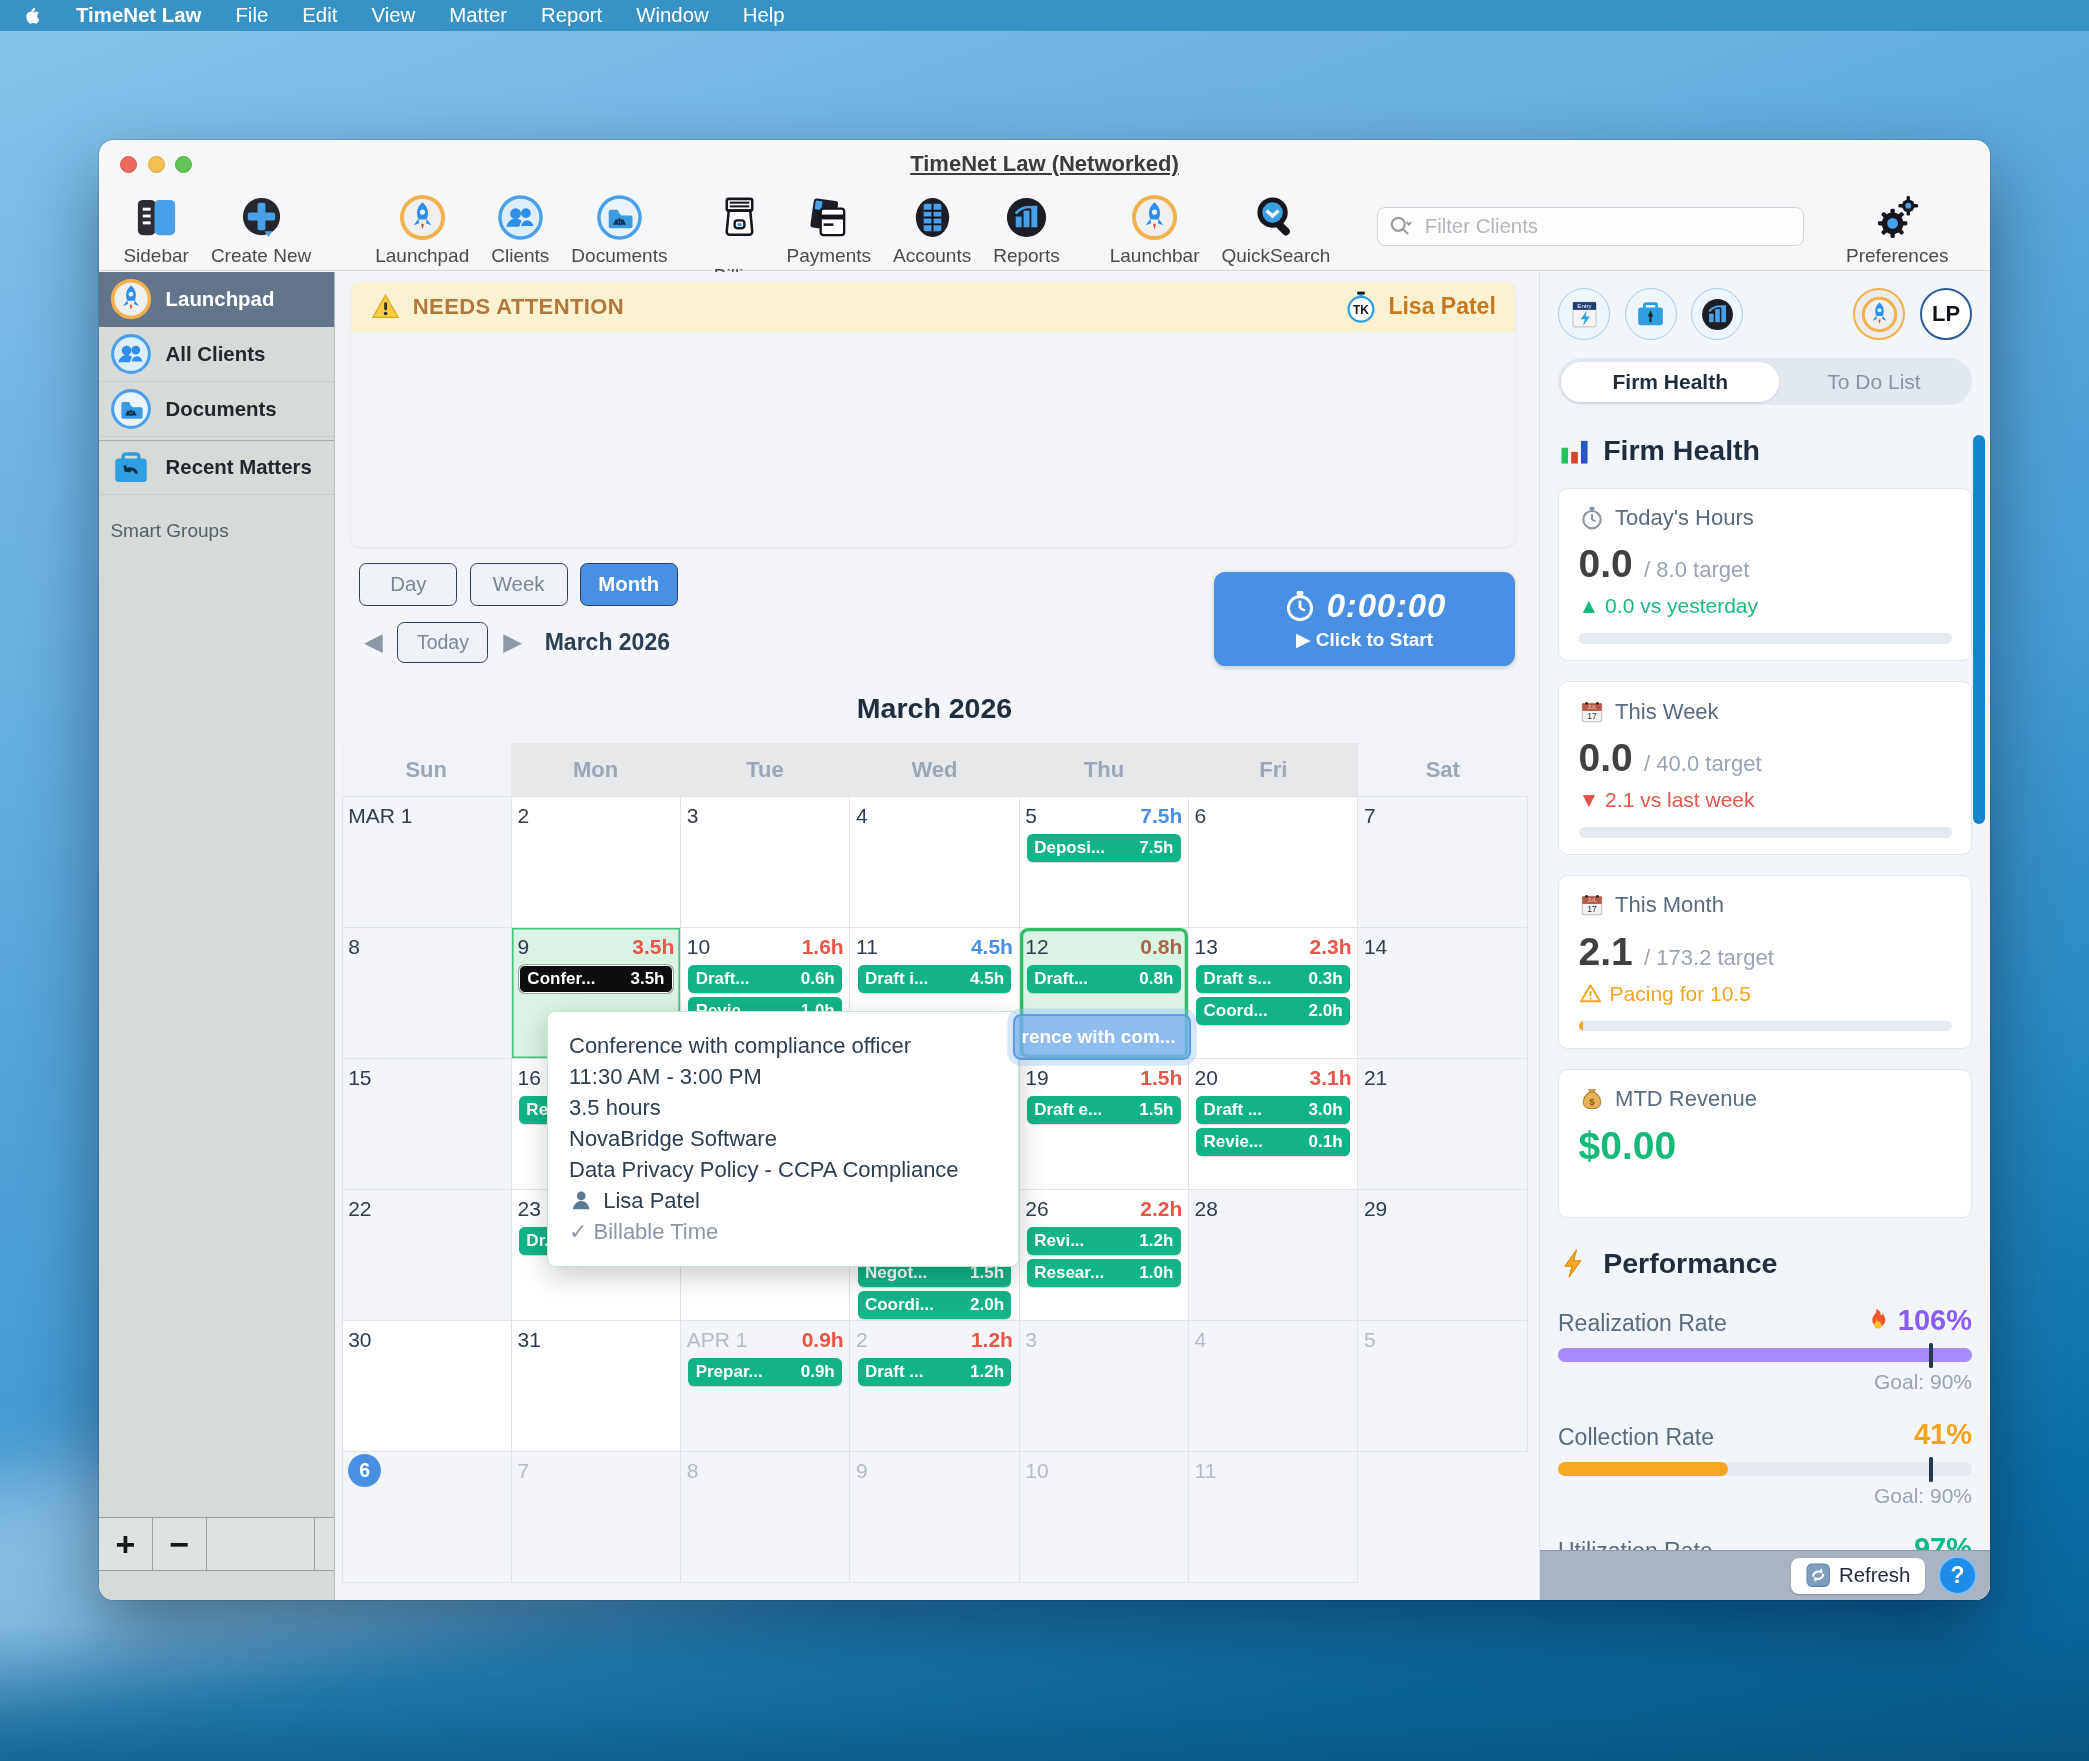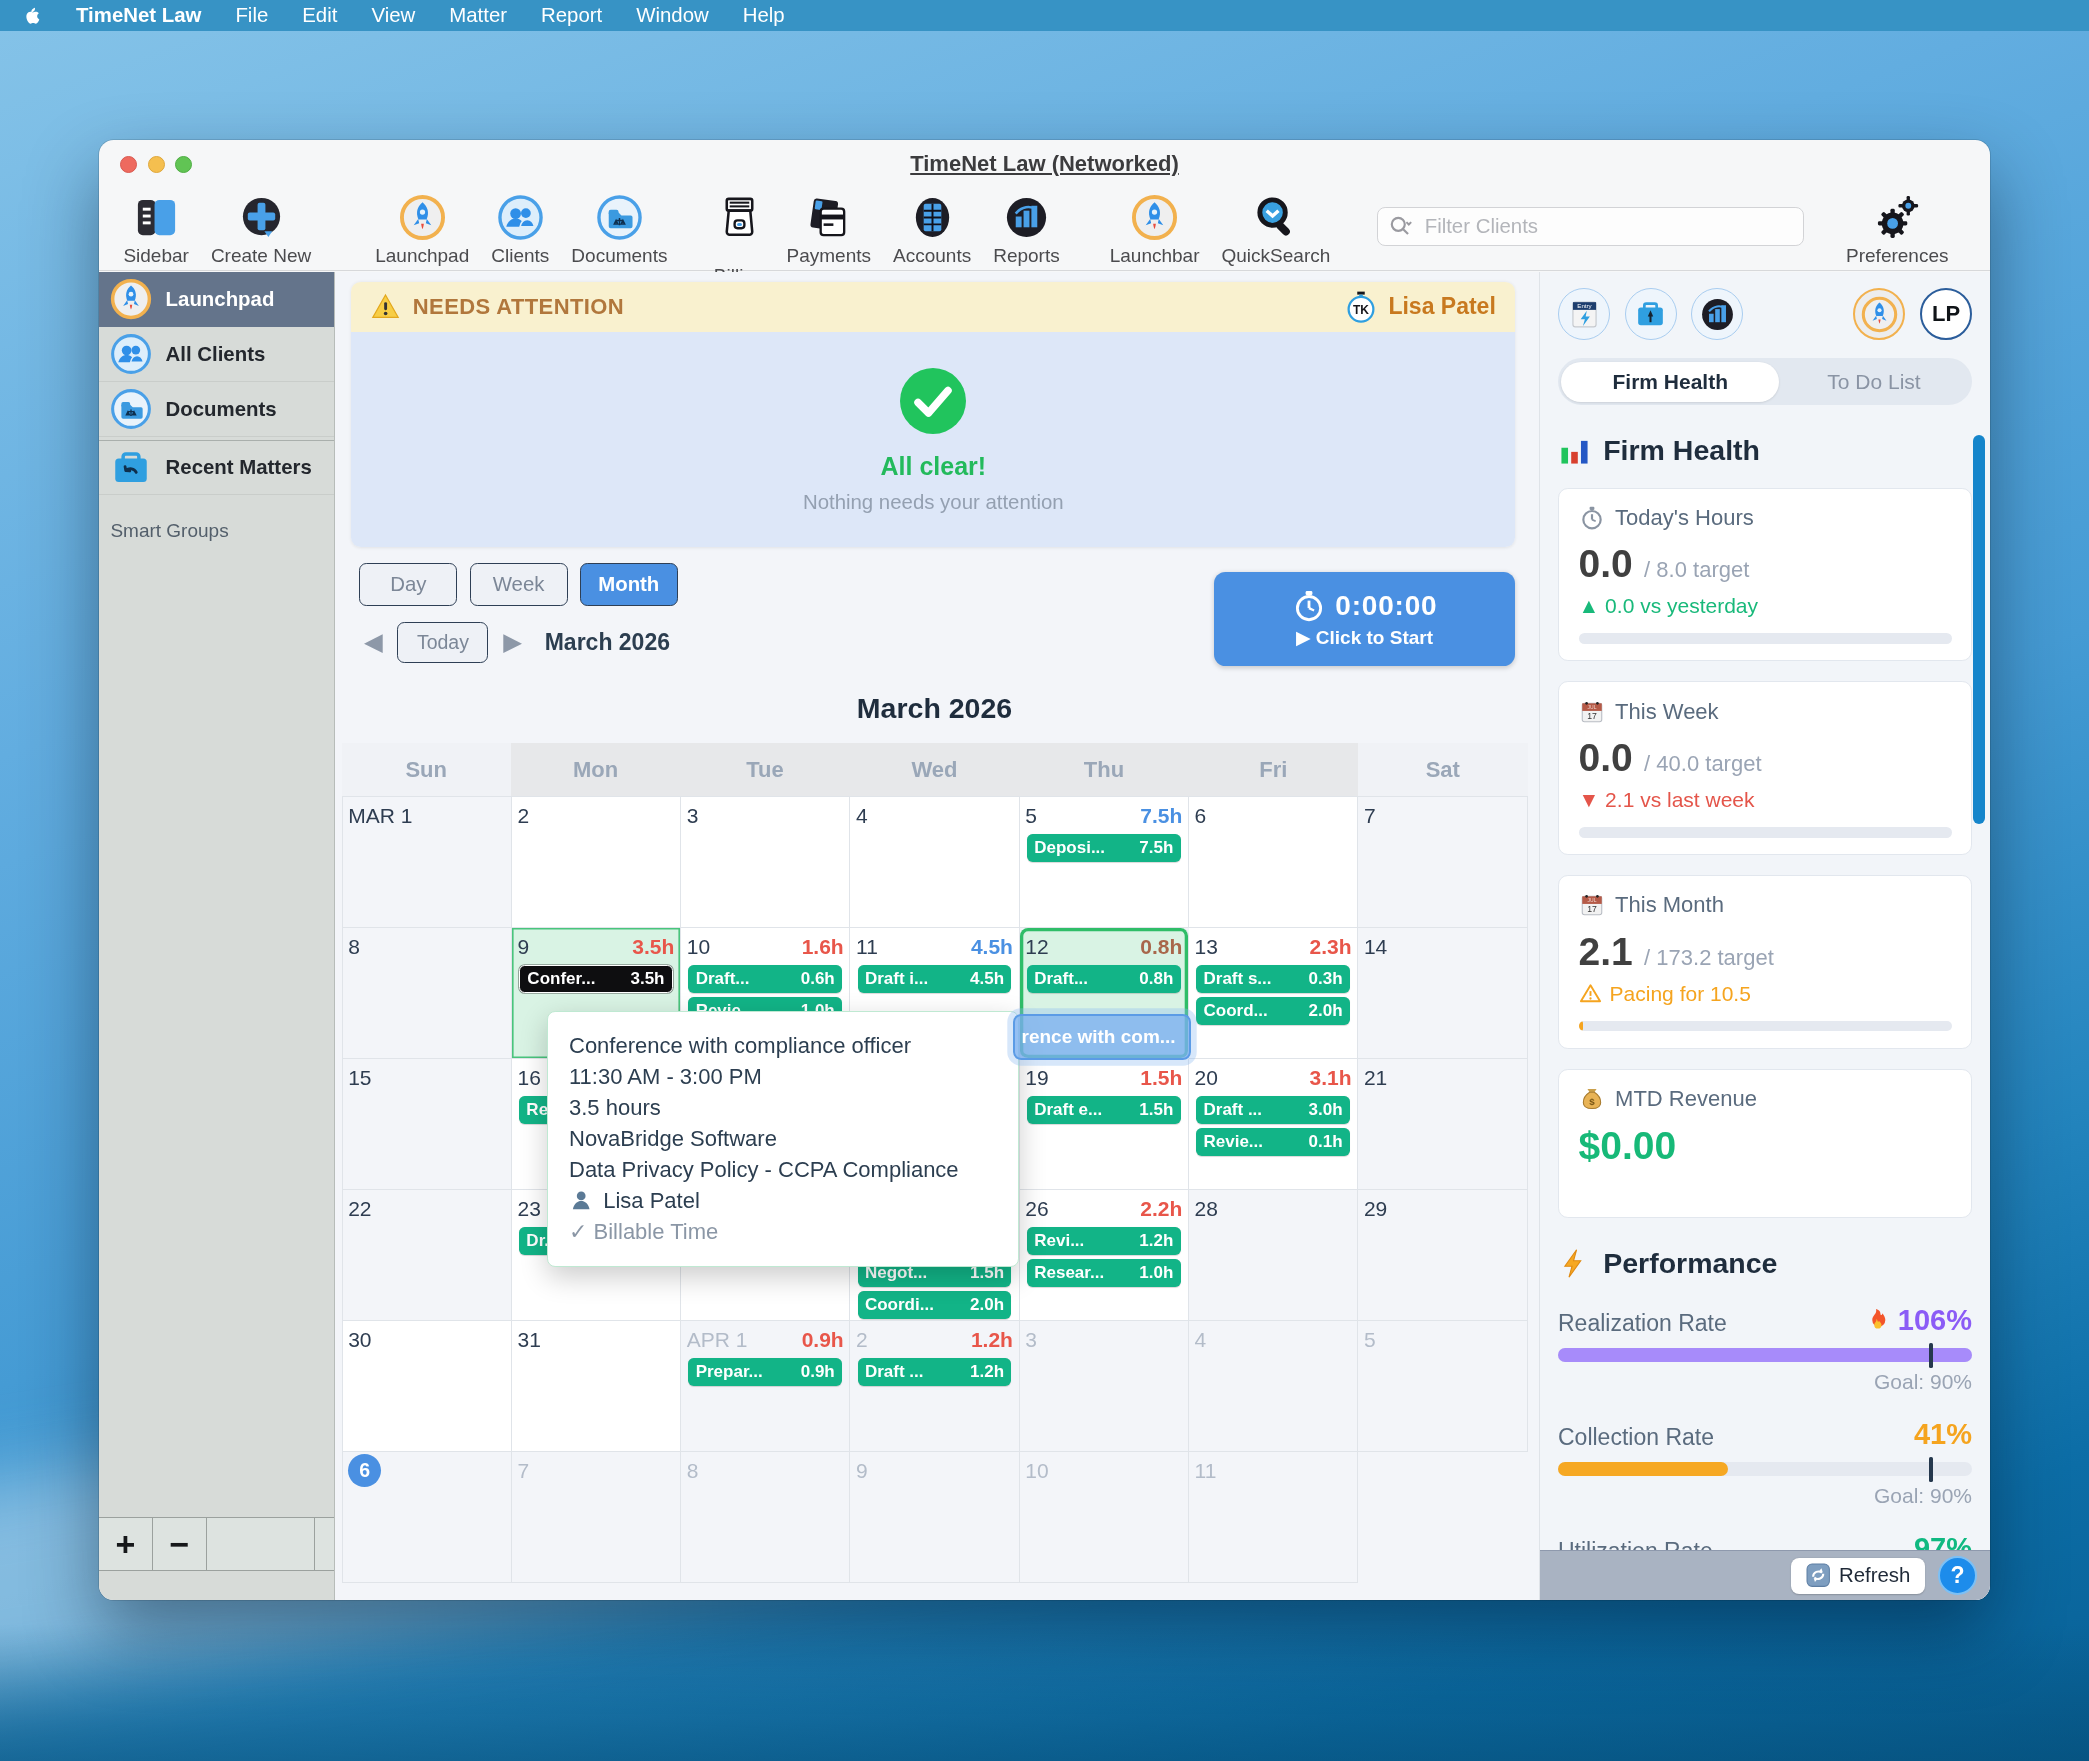--- a/index.html
+++ b/index.html
@@ -91,21 +91,21 @@
   .today-btn { min-width:91px; height:41px; border:1.6px solid #2e3f55; border-radius:7.3px;
     background:#eef1f6; color:#7c8797; font-size:19.5px; display:flex; align-items:center;
     justify-content:center; cursor:pointer; }
   .nav-month { font-size:23px; font-weight:bold; color:#2c3e50; margin-left:8.1px; }
 
   .timer { position:absolute; left:879px; top:300px; width:301px; height:94px; background:#4a90e2;
     border-radius:11.4px; color:#fff; display:flex; flex-direction:column; align-items:center;
     justify-content:center; cursor:pointer; box-shadow:0 1.6px 4.9px rgba(0,0,0,.18); }
   .timer-top { display:flex; align-items:center; gap:9.8px; }
   .timer-top .icn { width:34px; height:34px; }
-  .timer-val { font-size:28px; font-weight:bold; letter-spacing:0.8px; }
+  .timer-val { font-size:33px; font-weight:bold; letter-spacing:0.8px;font-style:italic; }
   .timer-sub { margin-top:3.3px; font-size:19px; font-weight:bold; }
 
   .cal-title { position:absolute; left:6.5px; top:420px; width:1186px; text-align:center;
     font-size:28.5px; font-weight:bold; color:#1f2d3d; }
   .cal-head { position:absolute; left:6.5px; top:471px; width:1186px; height:54px; display:grid;
     grid-template-columns:repeat(7,1fr); }
   .wd { background:#e7e8ea; display:flex; align-items:center; justify-content:center;
     font-size:22px; font-weight:bold; color:#9aa7b8; }
   .wd.wknd { background:#f0f2f6; }
   .cal-grid { position:absolute; left:6.5px; top:524px; width:1186px; height:787px; display:grid;
@@ -441,28 +441,20 @@
           <span class="att-user">
             <span class="icn"><svg viewBox="0 0 48 48" style="font-size:28px">
                   <circle cx="24" cy="27" r="16.5" fill="#fff" stroke="#2f9fe0" stroke-width="3"></circle>
                   <rect x="19" y="3.5" width="10" height="4" fill="#16161c"></rect>
                   <rect x="21.6" y="7.5" width="4.8" height="3.5" fill="#2f9fe0"></rect>
                   <text x="24" y="33" font-size="16" font-weight="bold" fill="#16161c" text-anchor="middle">TK</text>
                 </svg></span>
             <span>Lisa Patel</span>
           </span>
         </div>
-        <div class="att-body">
-          <span class="att-check icn"><svg viewBox="0 0 48 48">
-                <circle cx="24" cy="24" r="22" fill="#21c45d"></circle>
-                <path d="M14 25l7 7 13-15" stroke="#fff" stroke-width="5" fill="none" stroke-linecap="round" stroke-linejoin="round"></path>
-              </svg></span>
-          <div class="att-clear">All clear!</div>
-          <div class="att-sub">Nothing needs your attention</div>
-        </div>
       </div>
 
       <div class="seg" id="view-seg">
           <div class="seg-btn">Day</div>
           <div class="seg-btn">Week</div>
           <div class="seg-btn active">Month</div>
         </div>
 
       <div class="navrow">
         <span class="nav-arrow">◀</span>

